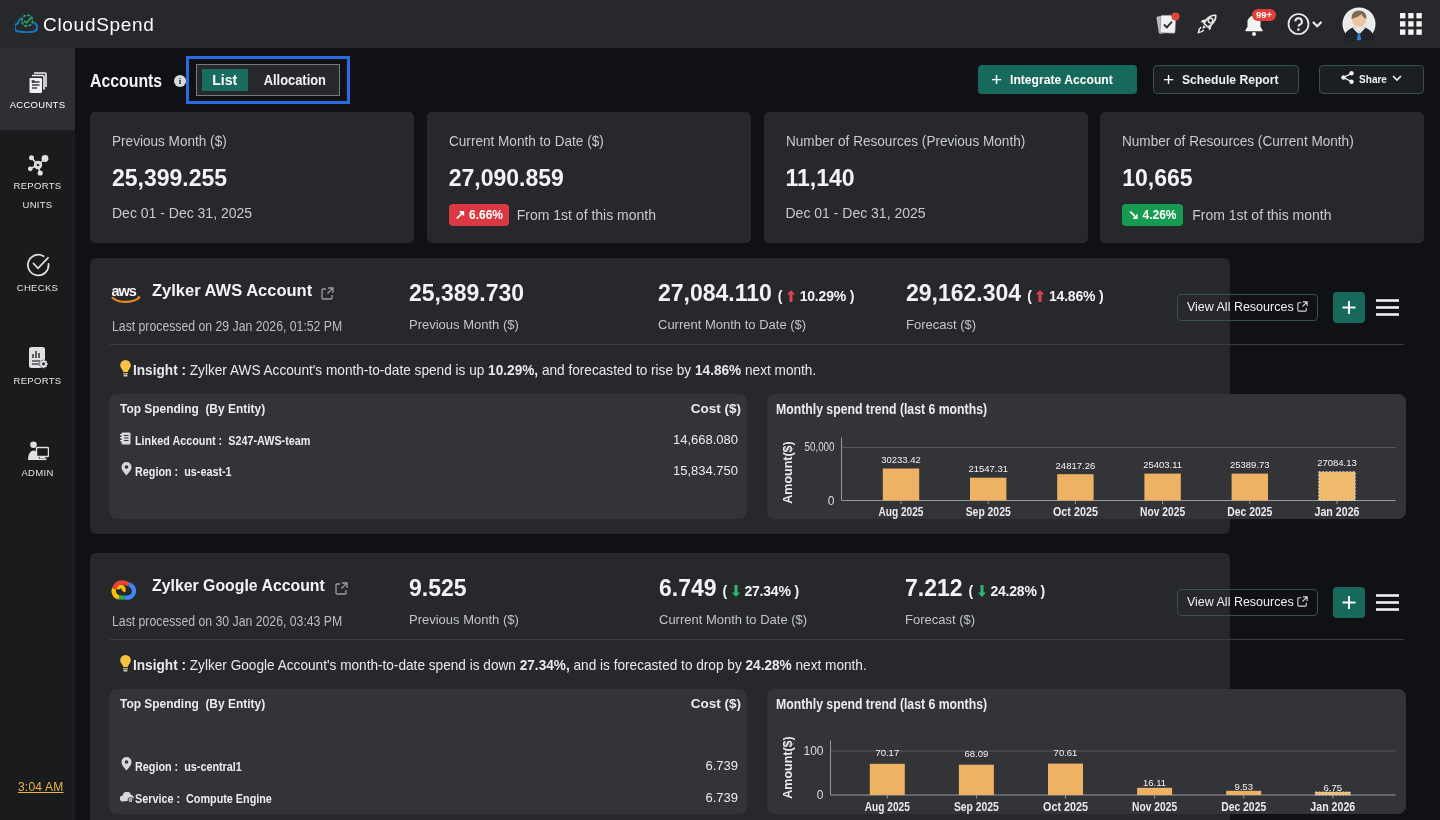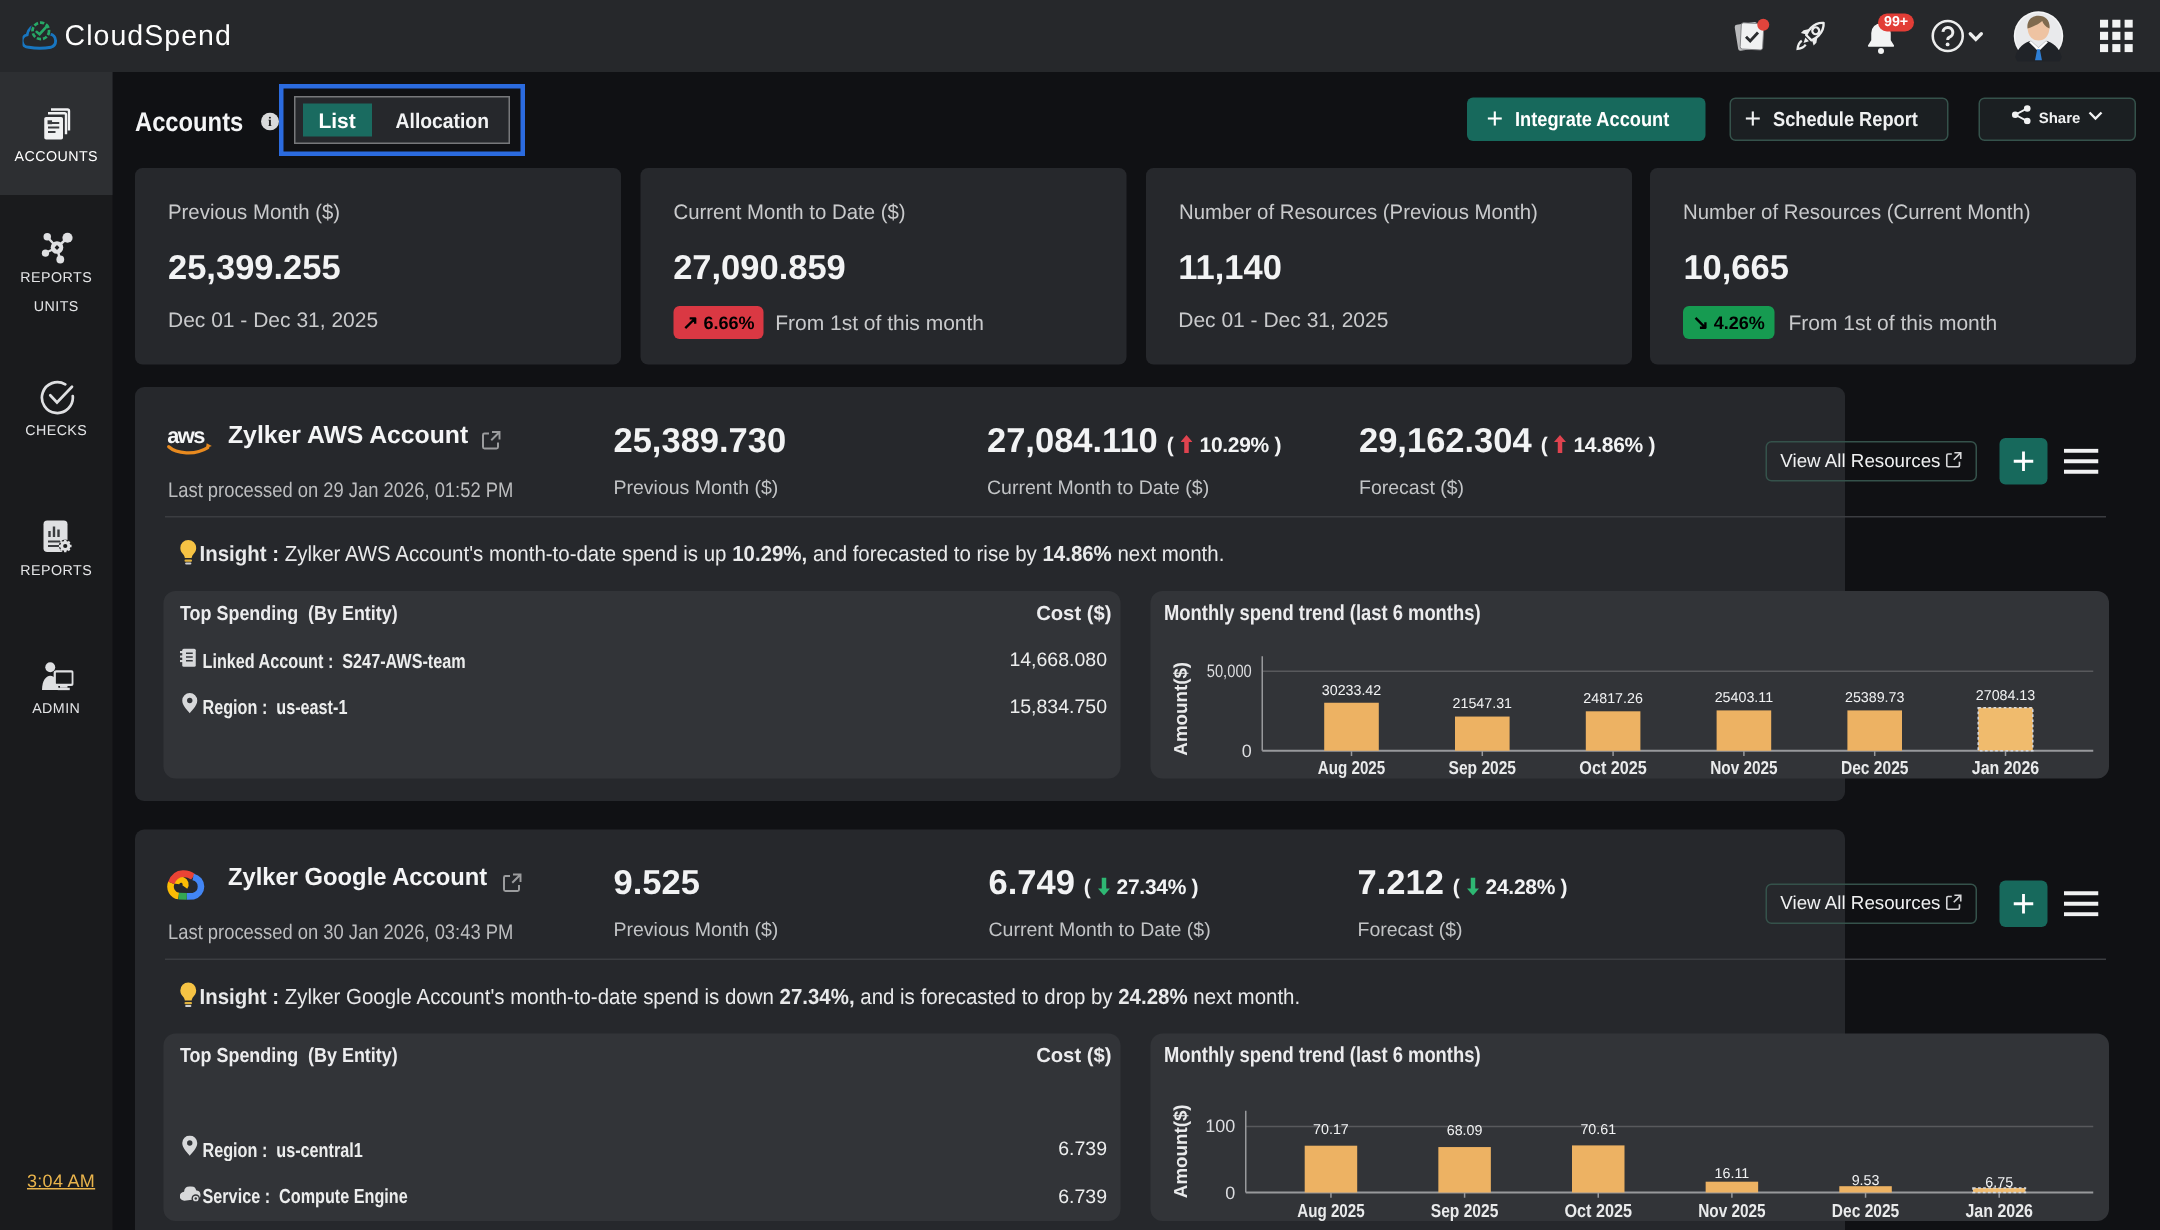--- a/index.html
+++ b/index.html
@@ -8,21 +8,21 @@
   .abs { position:absolute; }
   #nav { position:absolute; left:0; top:0; width:1440px; height:48px; background:#26282b; z-index:5; }
   #sidebar { position:absolute; left:0; top:48px; width:75px; height:772px; background:#1a1b1d; z-index:4; }
   .sideitem { position:absolute; left:0; width:75px; text-align:center; color:#d9dadc; }
   .sideitem .lbl { font-size:9.5px; letter-spacing:0.3px; color:#e3e4e6; }
   #main { position:absolute; left:75px; top:48px; width:1365px; height:772px; background:#101114; }
   .statcard { position:absolute; top:64px; height:131px; width:324px; background:#26282c; border-radius:5px; }
   .statcard .lb { position:absolute; left:22px; top:21px; font-size:14px; color:#c9cacc; white-space:nowrap; transform:scaleX(0.97); transform-origin:0 0; }
   .statcard .vl { position:absolute; left:22px; top:53px; font-size:23px; font-weight:bold; color:#f2f3f4; }
   .statcard .sb { position:absolute; left:22px; top:93px; font-size:14px; color:#c9cacc; }
-  .badge { position:absolute; top:92px; height:22px; border-radius:4px; color:#000000; font-size:12px; font-weight:bold; line-height:22px; padding:0 6px; }
+  .badge { position:absolute; top:92px; height:22px; border-radius:4px; color:#ffffff; font-size:12px; font-weight:bold; line-height:22px; padding:0 6px; }
   .acard { position:absolute; left:15px; width:1140px; background:#26282c; border-radius:6px; }
   .panel { position:absolute; background:#323438; border-radius:8px; }
   .num { font-size:23px; font-weight:bold; color:#f2f3f4; white-space:nowrap; }
   .numlb { font-size:13px; color:#c2c4c6; margin-top:10px; }
   .pct { font-size:14px; font-weight:bold; color:#f2f3f4; margin-left:6px; letter-spacing:-0.2px; }
   .greybtn { position:absolute; height:28px; border:1px solid #35524b; border-radius:4px; color:#f0f1f2; font-size:13px; background:#1b1f22; text-align:center; }
   .tealbtn { background:#17695c; border-radius:4px; color:#fff; }
   .toprow { font-size:13.5px; color:#ececee; font-weight:bold; }
   .rowi { width:618px; height:20px; }
   .ric { display:inline-block; width:15px; margin:0; }

